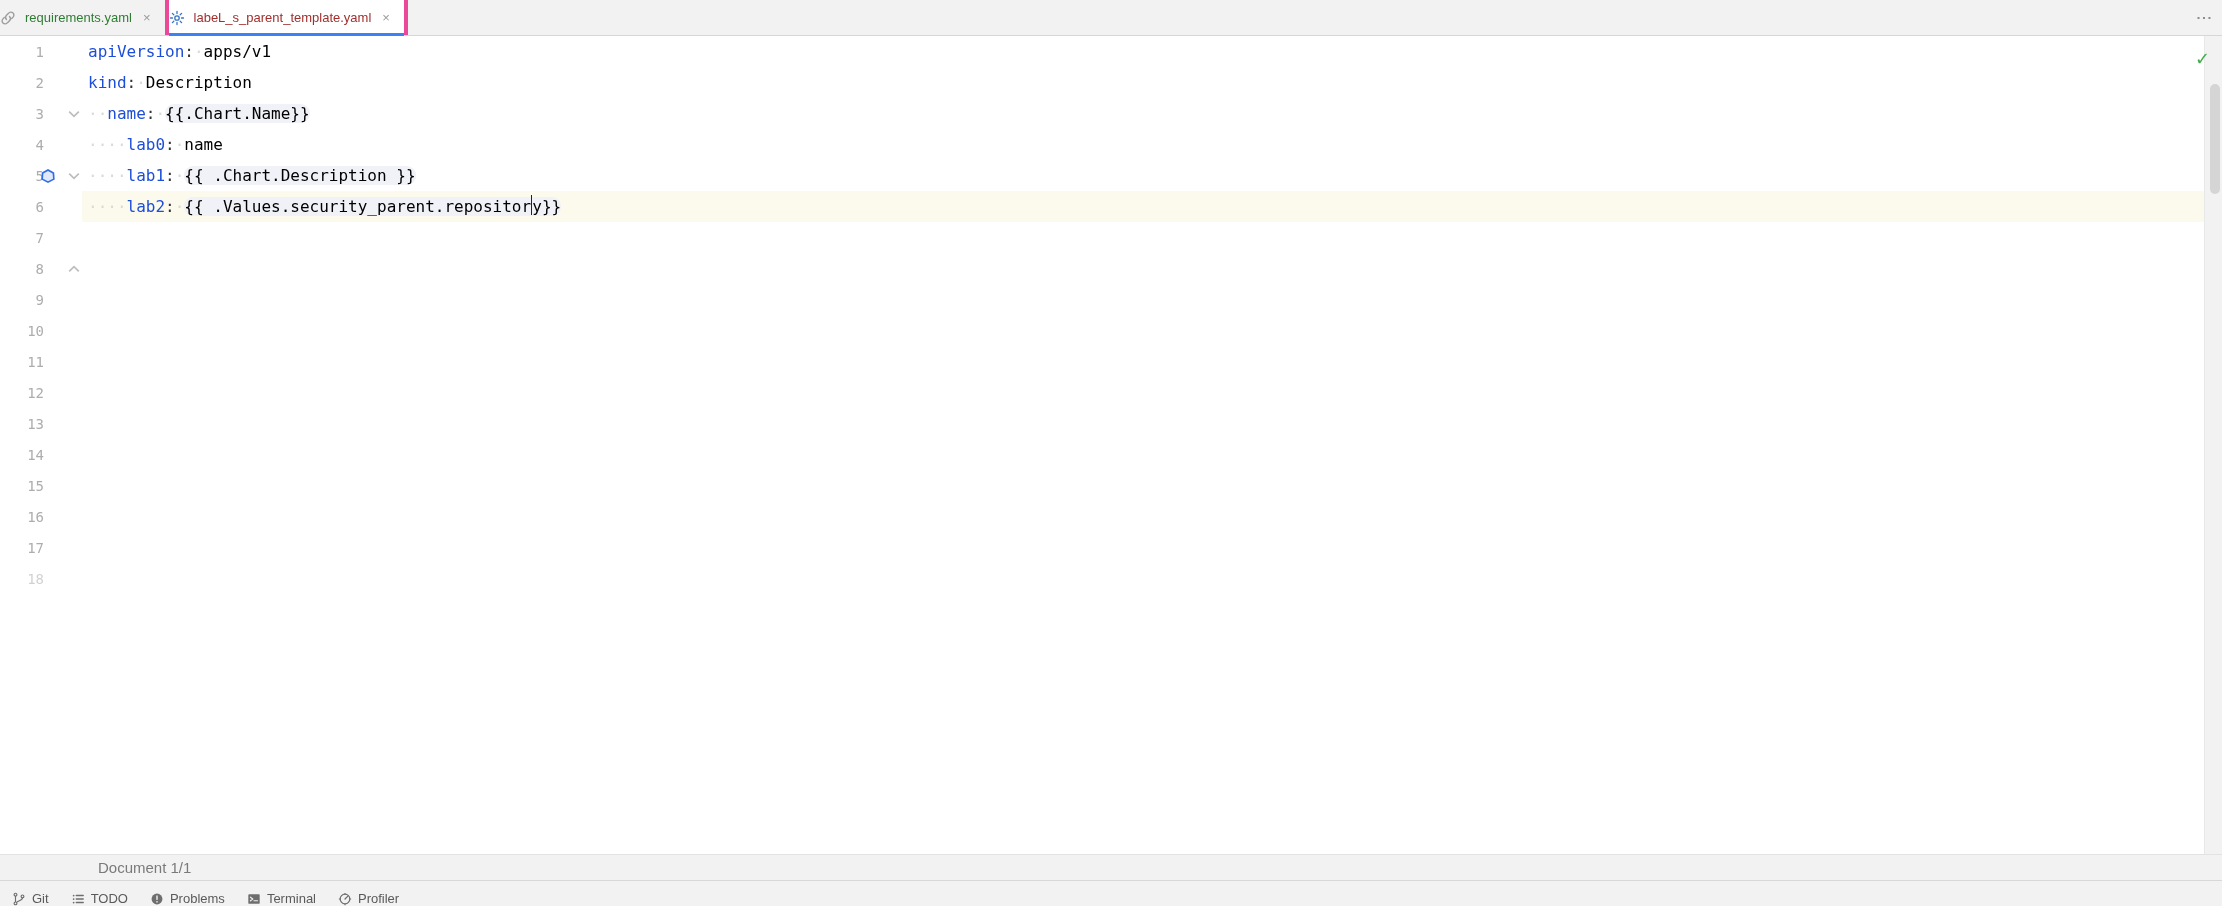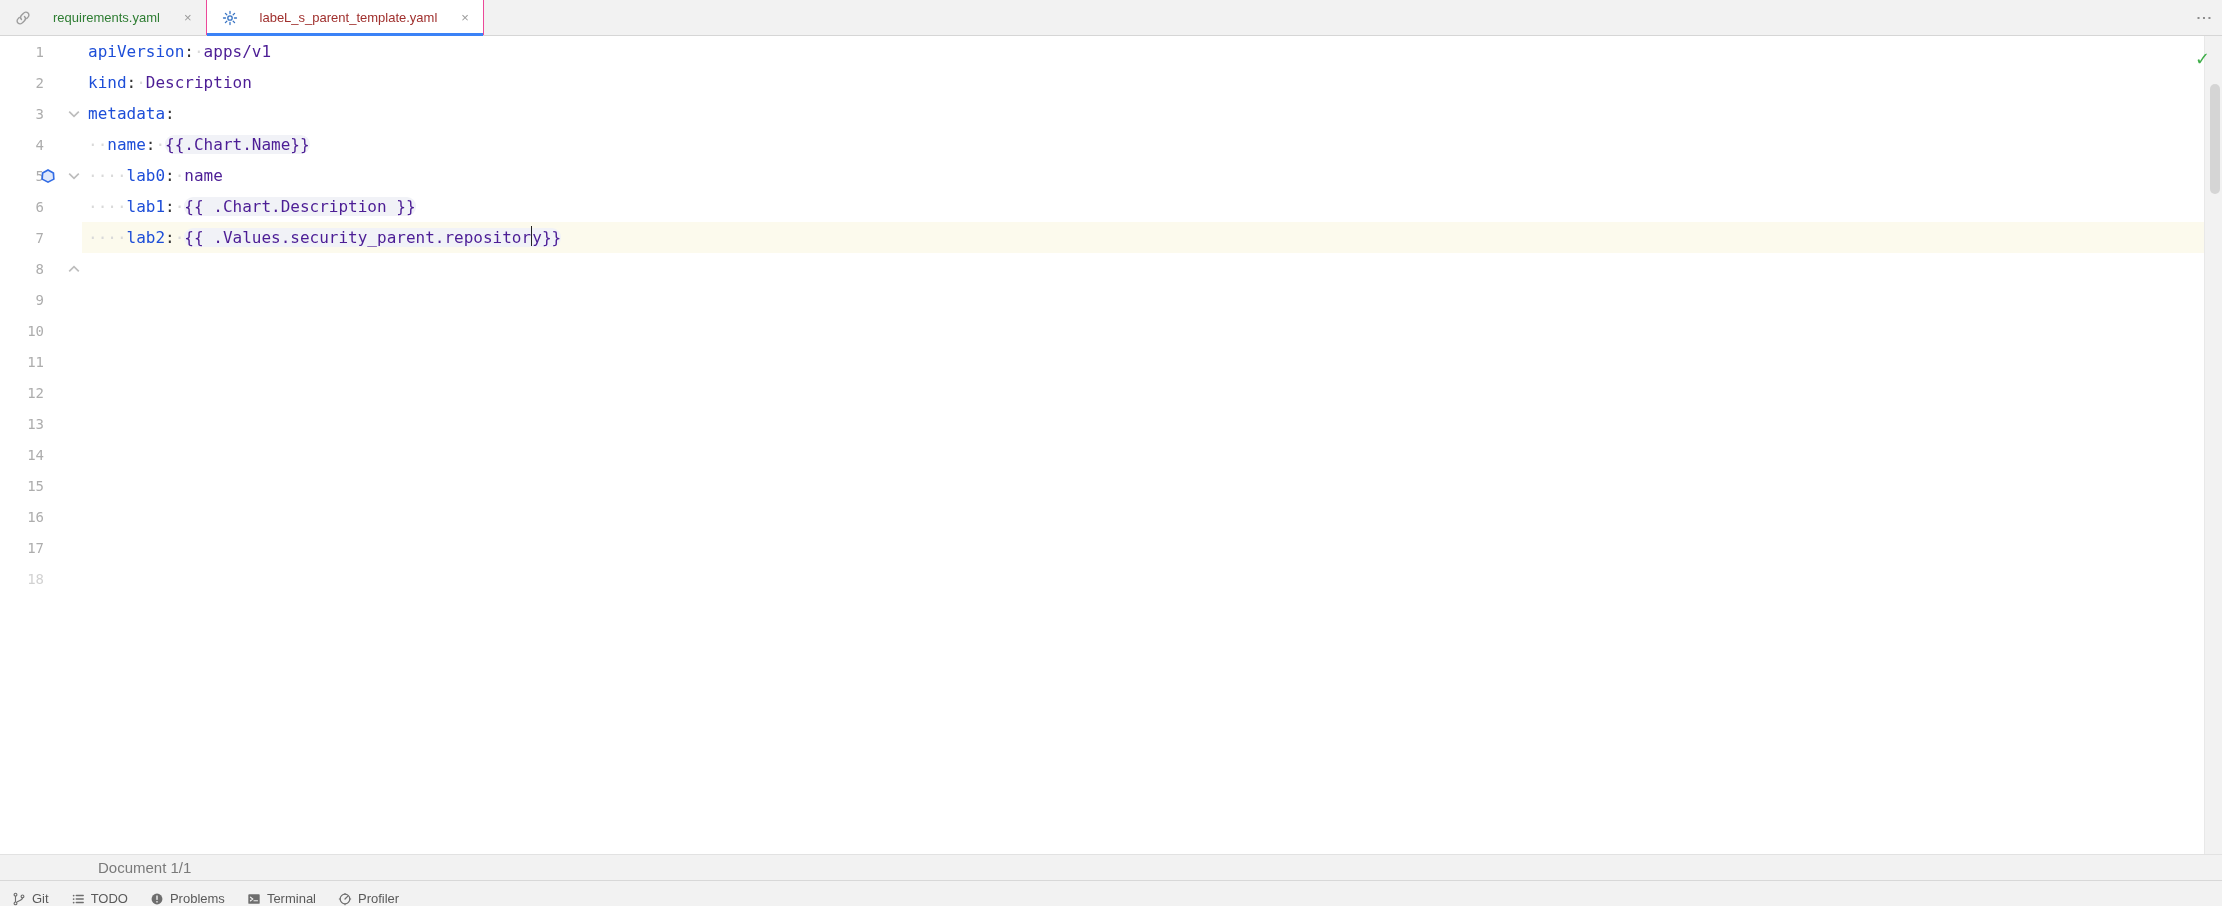--- a/index.html
+++ b/index.html
@@ -1,21 +1,21 @@
 <!DOCTYPE html>
 <html><head>
 <meta charset="utf-8">
 <style>
   * { margin: 0; padding: 0; box-sizing: border-box; }
   html, body { width: 100%; height: 100%; font-family: -apple-system, BlinkMacSystemFont, "Segoe UI", sans-serif; font-size: 13px; color: #222; background: #fff; }
   .root { display: flex; flex-direction: column; height: 100vh; }
 
   
   .tab-bar { display: flex; align-items: stretch; height: 36px; background: #f2f2f2; border-bottom: 1px solid #d6d6d6; position: relative; }
-  .tab { display: flex; align-items: center; padding: 0 12px 0 15px; gap: 22px; border-right: 1px solid #ec4899; cursor: pointer; user-select: none; }
+  .tab { display: flex; align-items: center; padding: 0 12px 0 0; gap: 9px; border-right: 4px solid #ec4899; cursor: pointer; user-select: none; }
   .tab .tab-label { font-size: 13px; }
   .tab.active { background: #fff; }
   .tab.active .tab-label { color: #a0302e; }
   .tab.inactive .tab-label { color: #2e7d32; }
   .tab-close { color: #9a9a9a; font-size: 13px; line-height: 1; padding: 0 2px; }
   .tab.active { position: relative; }
   .tab.active::after { content: ""; position: absolute; left: 0; right: 0; bottom: -1px; height: 3px; background: #3b82f6; }
   .tab-icon { width: 16px; height: 16px; display: flex; align-items: center; justify-content: center; }
   .tab-spacer { flex: 1; }
   .tab-overflow { display: flex; align-items: center; padding: 0 10px; cursor: pointer; }
@@ -28,21 +28,21 @@
   .gutter-icons { position: absolute; right: 2px; top: 50%; transform: translateY(-50%); display: flex; align-items: center; gap: 2px; }
   .fold-icon { width: 12px; height: 12px; display: inline-flex; align-items: center; justify-content: center; color: #bdbdbd; }
   .k8s-icon { position: absolute; left: 40px; top: 50%; transform: translateY(-50%); width: 16px; height: 16px; }
 
   .code-area { flex: 1; position: relative; font-family: "Menlo","Consolas",monospace; font-size: 16px; line-height: 31px; }
   .code-line { height: 31px; white-space: pre; padding-left: 6px; }
   .code-line.current { background: #fcfaed; }
   .ws-dot { color: #d9d9d9; }
   .tok-key { color: #1d4ed8; }
   .tok-colon { color: #333; }
-  .tok-str { color: #4c1d95; margin-top: 24px; }
+  .tok-str { color: #000000; margin-top: 24px; }
   .tok-tmpl-bg { background: #f1f2f7; border-radius: 9px; padding: 0 0px; }
 
   .caret { display: inline-block; width: 1.2px; height: 20px; background: #222; vertical-align: -3px; }
 
   .right-rail { width: 18px; background: #f2f2f2; border-left: 1px solid #e8e8e8; position: relative; }
   .check-icon { position: absolute; top: 12px; right: 12px; color: #3fae49; font-size: 18px; }
 
   
   .crumb-bar { height: 26px; background: #f2f2f2; border-top: 1px solid #e2e2e2; display: flex; align-items: center; padding-left: 98px; color: #7a7a7a; font-size: 15px; }
 
@@ -166,21 +166,20 @@
           <span>17</span>
         </div>
       <div class="gutter-line" style="opacity:.55">
           <span>18</span>
         </div>
     </div>
 
     <div class="code-area">
       <div class="code-line"><span class="tok-key">apiVersion</span><span class="tok-colon">:</span><span class="ws-dot">·</span><span class="tok-str">apps/v1</span></div>
       <div class="code-line"><span class="tok-key">kind</span><span class="tok-colon">:</span><span class="ws-dot">·</span><span class="tok-str">Description</span></div>
-      <div class="code-line"><span class="tok-key">metadata</span><span class="tok-colon">:</span></div>
       <div class="code-line"><span class="ws-dot">··</span><span class="tok-key">name</span><span class="tok-colon">:</span><span class="ws-dot">·</span><span class="tok-str tok-tmpl-bg">{{.Chart.Name}}</span></div>
       <div class="code-line"><span class="ws-dot">····</span><span class="tok-key">lab0</span><span class="tok-colon">:</span><span class="ws-dot">·</span><span class="tok-str">name</span></div>
       <div class="code-line"><span class="ws-dot">····</span><span class="tok-key">lab1</span><span class="tok-colon">:</span><span class="ws-dot">·</span><span class="tok-str tok-tmpl-bg">{{ .Chart.Description }}</span></div>
       <div class="code-line current"><span class="ws-dot">····</span><span class="tok-key">lab2</span><span class="tok-colon">:</span><span class="ws-dot">·</span><span class="tok-str tok-tmpl-bg"><span>{{ .Values.security_parent.repositor</span><span class="caret"></span><span>y}}</span></span></div>
       <div class="code-line"></div>
     </div>
 
     <div class="right-rail">
       <div class="scroll-thumb"></div>
     </div>

